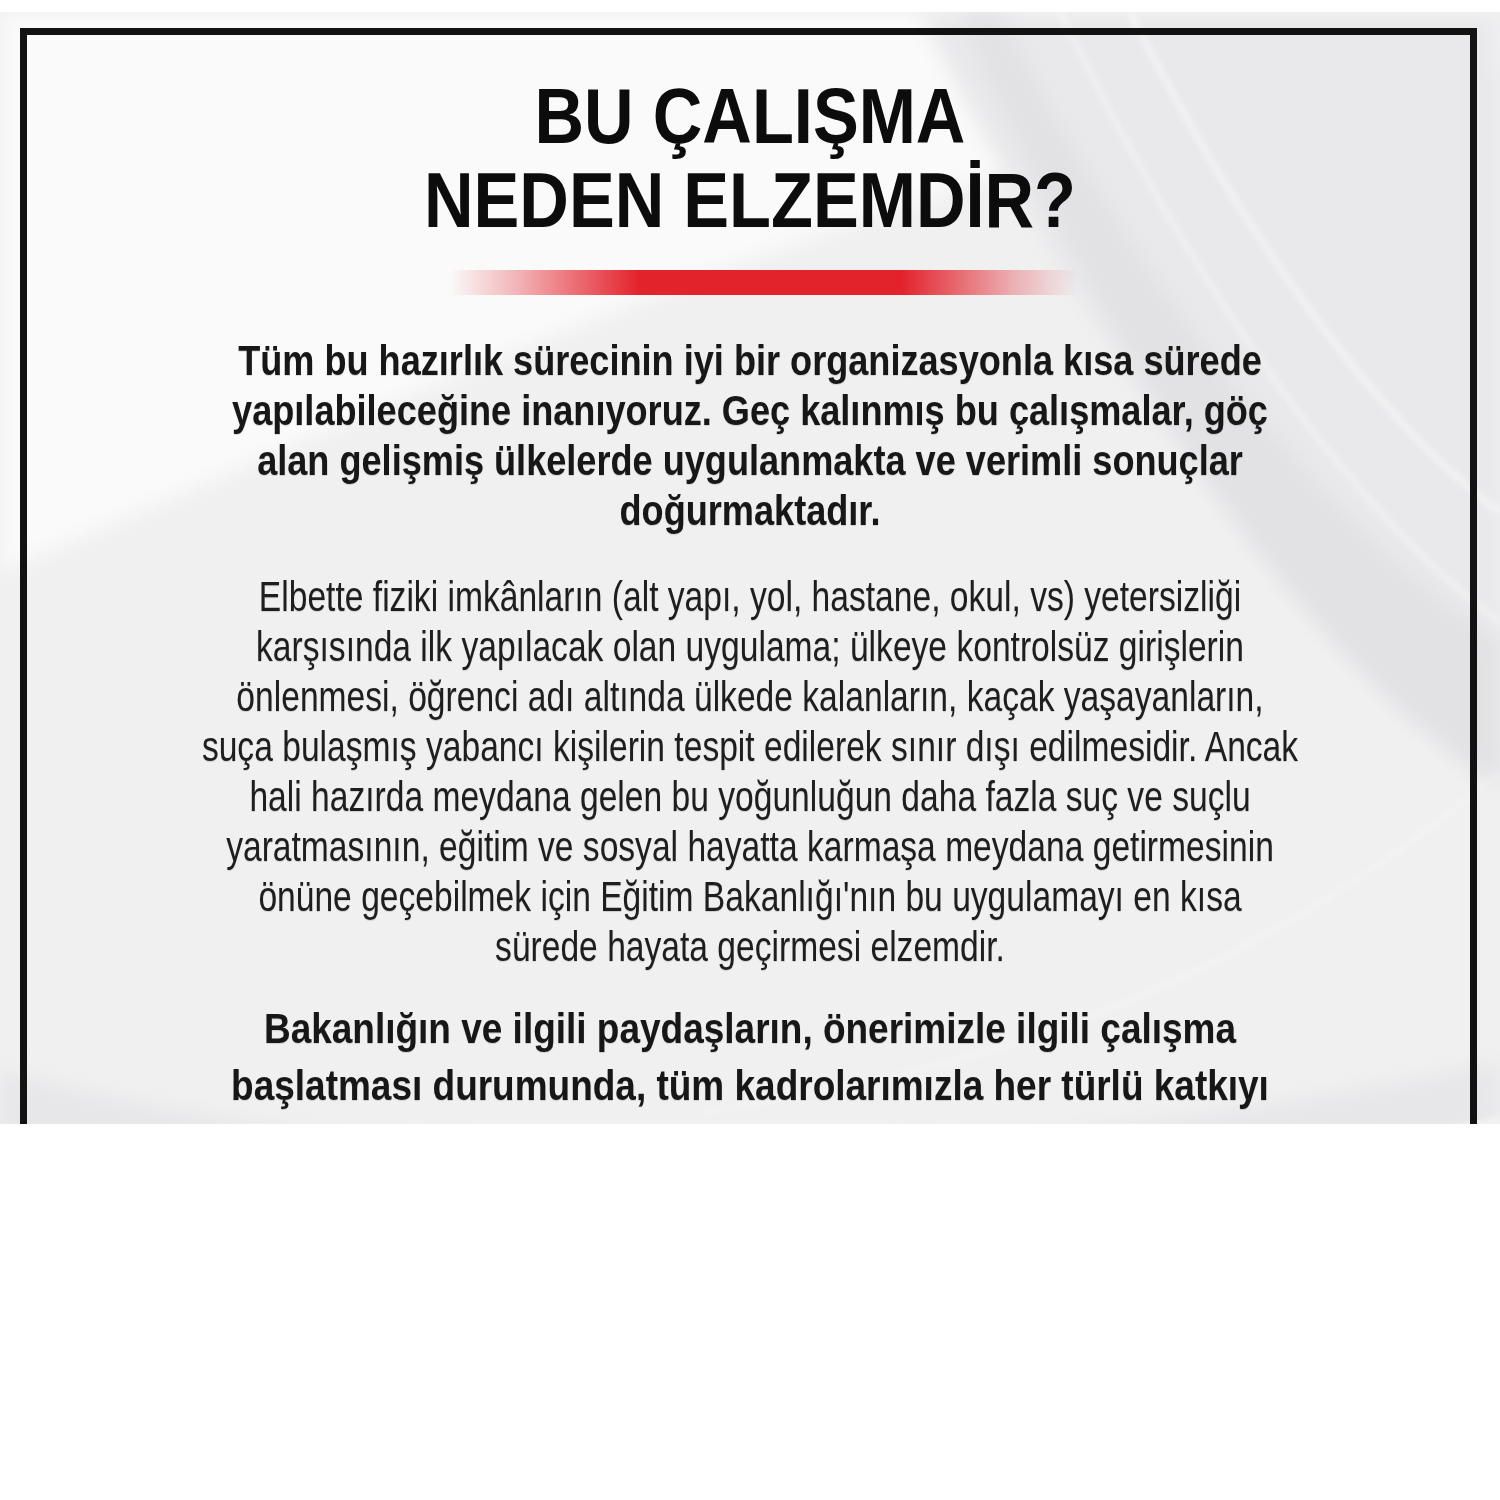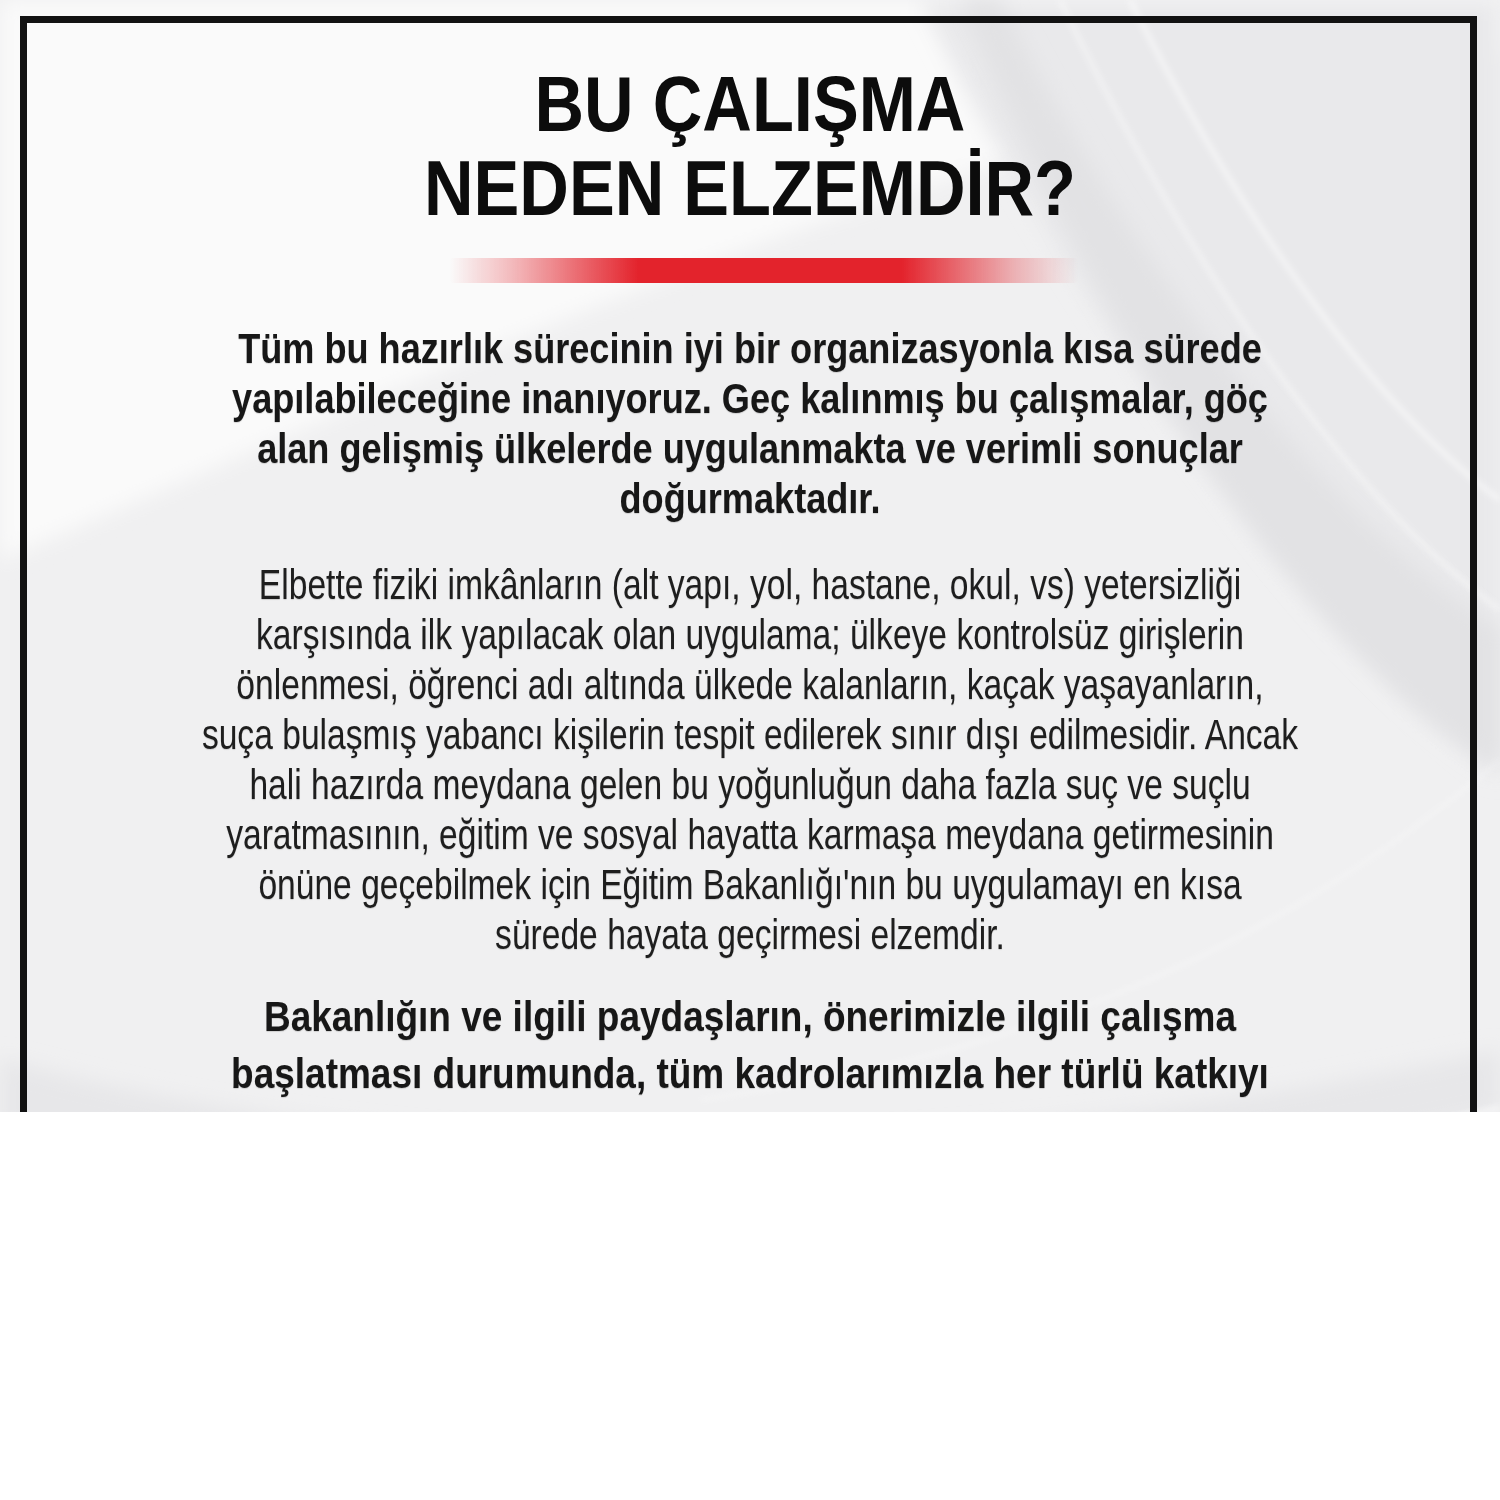--- a/index.html
+++ b/index.html
@@ -1,18 +1,18 @@
 <!DOCTYPE html>
 <html><head>
 <meta charset="utf-8">
 <style>
   html,body{margin:0;padding:0;background:#ffffff;}
   .canvas{
     position:relative;width:1500px;height:1112px;overflow:hidden;
-    background:#f0f0f1;font-family:"Liberation Sans",sans-serif;
+    background:#f0f0f1;font-family:"Liberation Sans",sans-serif;margin-top:12px;
   }
   .bg{position:absolute;left:0;top:0;width:1500px;height:1500px;z-index:0;}
   .frame{
     position:absolute;left:20px;top:16px;width:1457px;height:1461px;
     border:7px solid #121212;box-sizing:border-box;z-index:8;pointer-events:none;
   }
   .title{
     position:absolute;top:62px;left:0;width:100%;margin:0;z-index:3;
     text-align:center;font-size:78px;line-height:84px;font-weight:bold;
     color:#0c0c0c;white-space:pre-line;letter-spacing:0;

